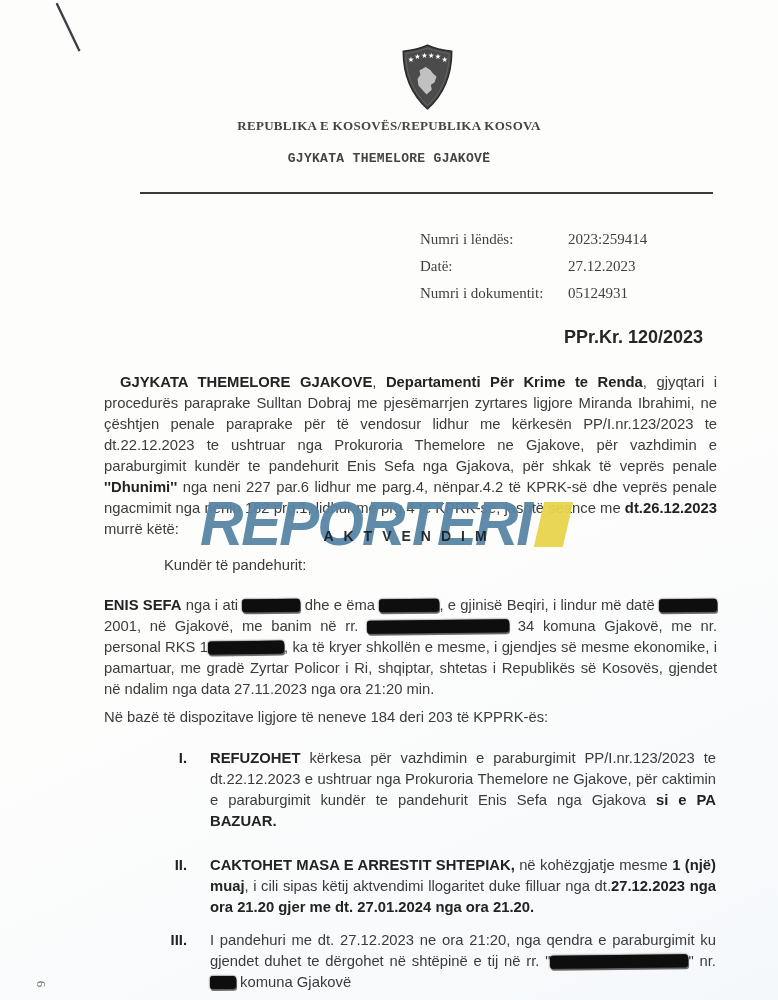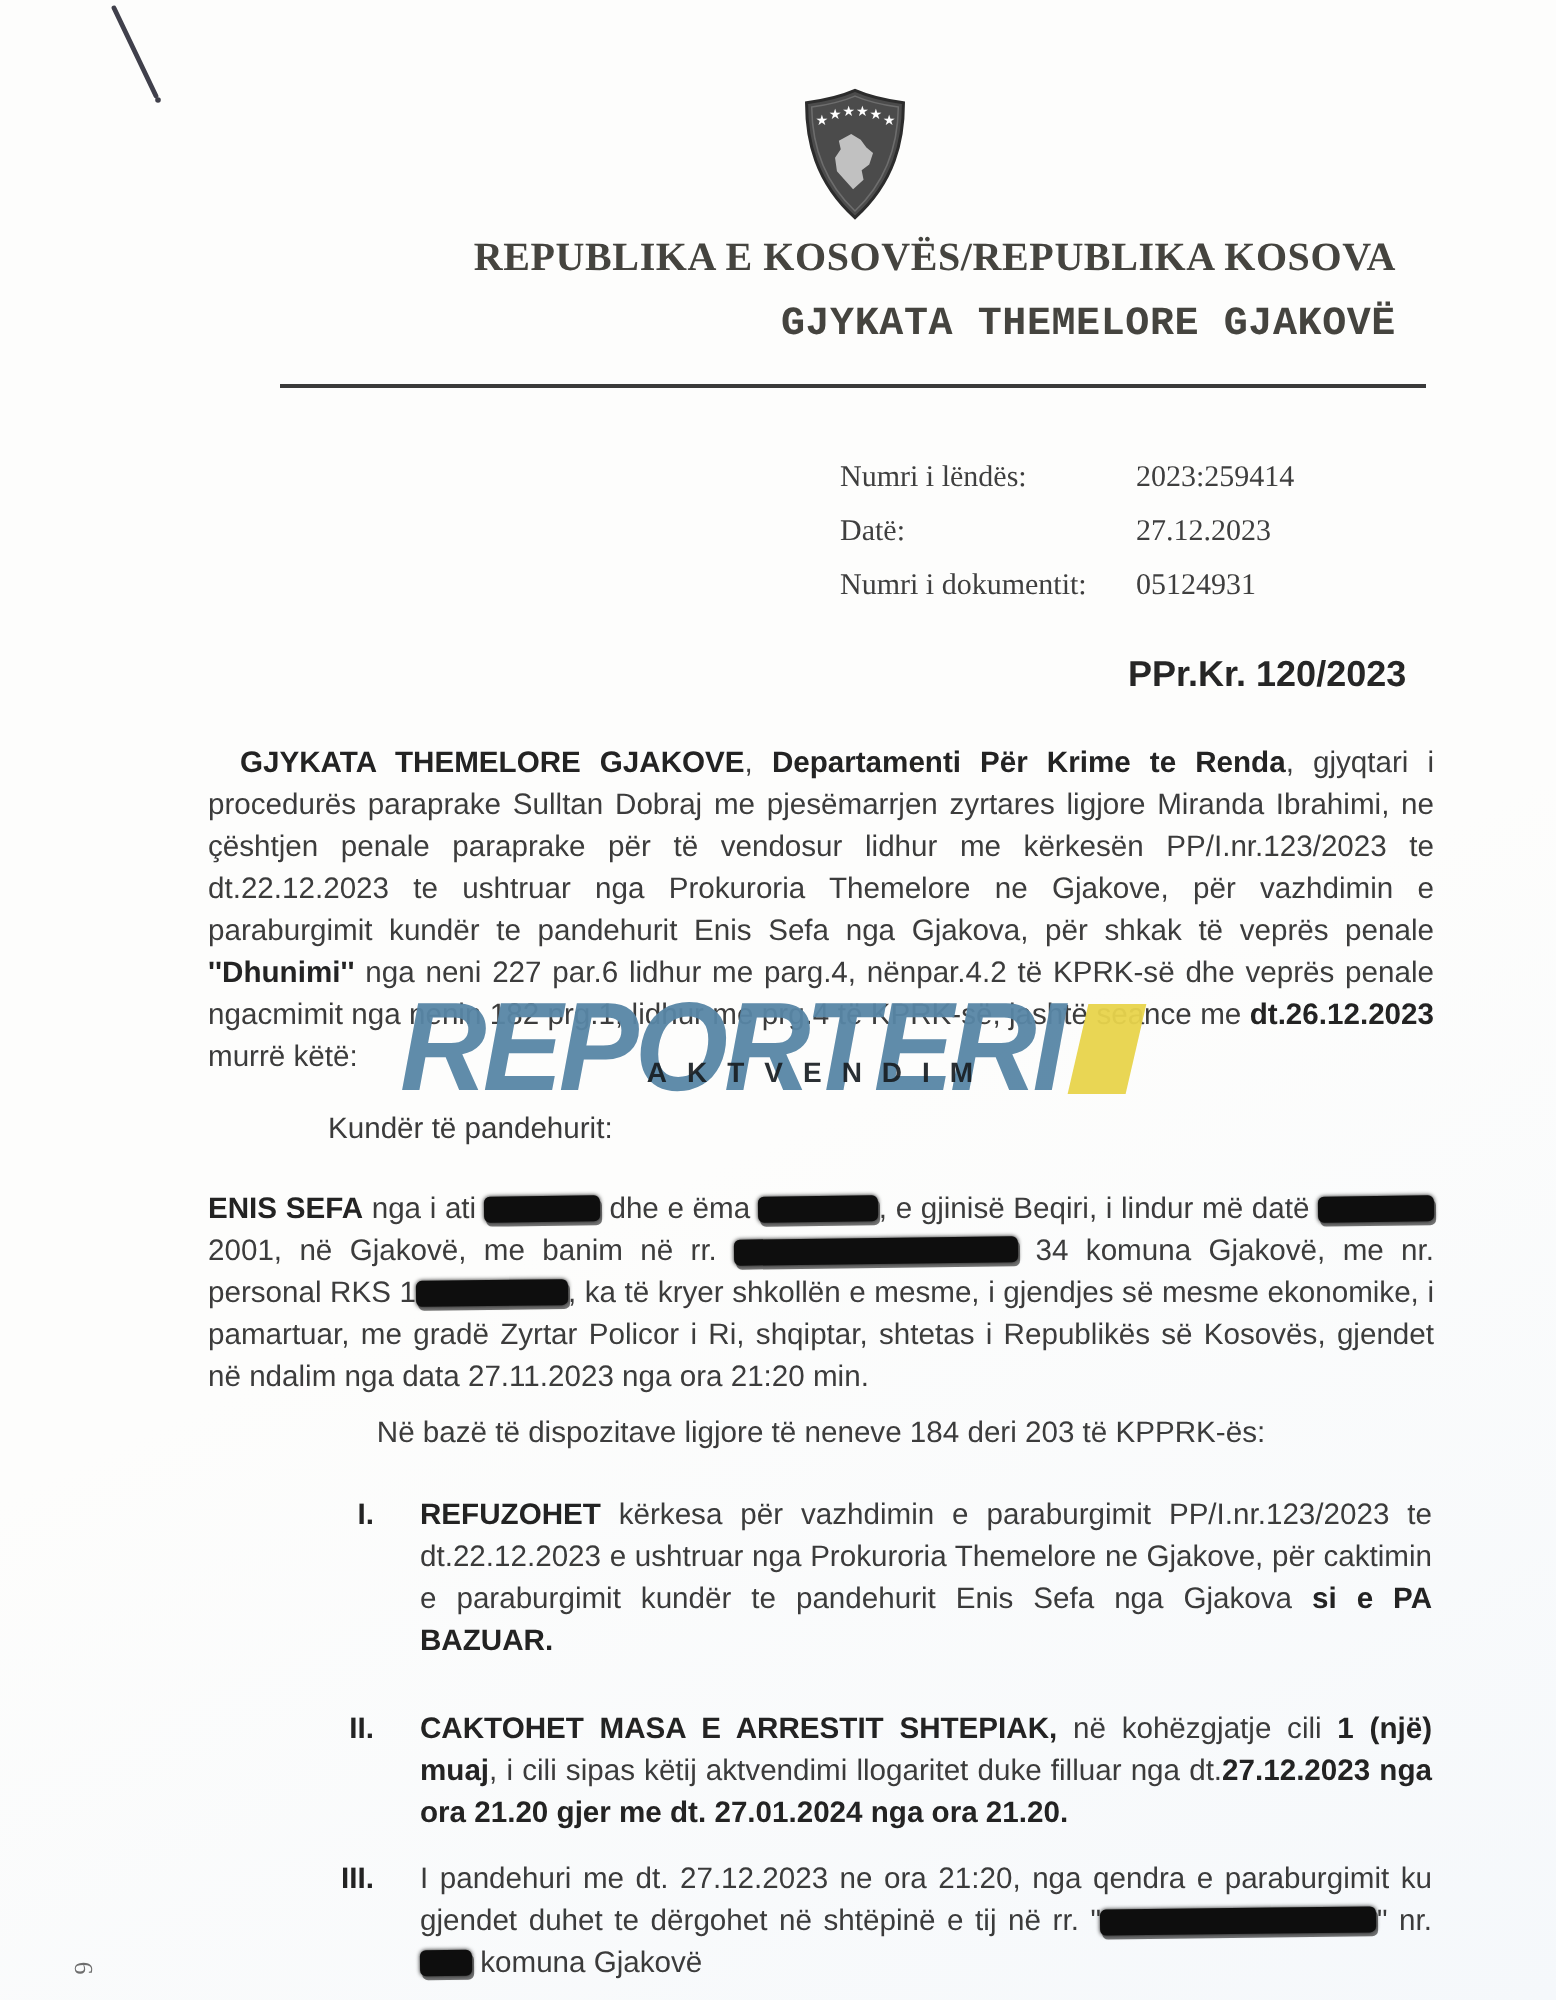--- a/index.html
+++ b/index.html
@@ -3,23 +3,23 @@
 <meta charset="utf-8">
 <style>
   html,body{margin:0;padding:0;}
   body{
     width:778px;height:1000px;position:relative;overflow:hidden;
     background:linear-gradient(155deg,#fdfdfc 55%,#f5f8fb 100%);
     font-family:"Liberation Sans",sans-serif;color:#3b3b3b;
   }
   .abs{position:absolute;}
   
-  .hdr-line{left:80px;width:618px;text-align:right;
+  .hdr-line{left:80px;width:618px;text-align:center;
     font-family:"Liberation Serif",serif;font-weight:700;
-    font-size:20px;color:#45443f;letter-spacing:.3px;}
+    font-size:13px;color:#45443f;letter-spacing:.3px;}
   .rule{left:140px;top:192px;width:573px;height:2px;background:#3a3a3a;}
   
   .meta{left:420px;top:230px;display:grid;grid-template-columns:148px auto;
     row-gap:8px;font-family:"Liberation Serif",serif;font-size:15px;
     color:#3f3f3f;line-height:19px;}
   .case-ref{left:564px;top:327px;font-weight:700;font-size:18px;color:#262626;}
   
   .para{left:104px;width:613px;font-size:14.8px;line-height:21px;
     text-align:justify;color:#3c3c3c;}
   .b{font-weight:700;color:#232323;}
@@ -84,28 +84,28 @@
 <div class="abs logo">
   <span class="logo-text">REPORTERI</span>
   <span class="logo-accent"></span>
 </div>
 <div class="abs decision-title">AKTVENDIM</div>
 
 <div class="abs against">Kundër të pandehurit:</div>
 
 <div class="abs para" style="top:595px;"><span class="b">ENIS SEFA</span><span> nga i ati </span><span class="redact" style="width: 58px;"></span><span> dhe e ëma </span><span class="redact" style="width: 60px;"></span><span>, e gjinisë Beqiri, i lindur më datë </span><span class="redact" style="width: 58px;"></span><span> 2001, në Gjakovë, me banim në rr. </span><span class="redact" style="width: 142px;"></span><span> 34 komuna Gjakovë, me nr. personal RKS 1</span><span class="redact" style="width: 76px;"></span><span>, ka të kryer shkollën e mesme, i gjendjes së mesme ekonomike, i pamartuar, me gradë Zyrtar Policor i Ri, shqiptar, shtetas i Republikës së Kosovës, gjendet në ndalim nga data 27.11.2023 nga ora 21:20 min.</span></div>
 
-<div class="abs para" style="top:707px;text-align:center;">Në bazë të dispozitave ligjore të neneve 184 deri 203 të KPPRK-ës:</div>
+<div class="abs para" style="top:707px;text-align:left;">Në bazë të dispozitave ligjore të neneve 184 deri 203 të KPPRK-ës:</div>
 
 <div class="abs item" style="top:748px;">
   <span class="num">I.</span>
   <span class="txt"><span class="b">REFUZOHET</span><span> kërkesa për vazhdimin e paraburgimit PP/I.nr.123/2023 te dt.22.12.2023 e ushtruar nga Prokuroria Themelore ne Gjakove, për caktimin e paraburgimit kundër te pandehurit Enis Sefa nga Gjakova </span><span class="b">si e PA BAZUAR.</span></span>
 </div>
 <div class="abs item" style="top:855px;">
   <span class="num">II.</span>
-  <span class="txt"><span class="b">CAKTOHET MASA E ARRESTIT SHTEPIAK,</span><span> në kohëzgjatje cili </span><span class="b">1 (një) muaj</span><span>, i cili sipas këtij aktvendimi llogaritet duke filluar nga dt.</span><span class="b">27.12.2023 nga ora 21.20 gjer me dt. 27.01.2024 nga ora 21.20.</span></span>
+  <span class="txt"><span class="b">CAKTOHET MASA E ARRESTIT SHTEPIAK,</span><span> në kohëzgjatje mesme </span><span class="b">1 (një) muaj</span><span>, i cili sipas këtij aktvendimi llogaritet duke filluar nga dt.</span><span class="b">27.12.2023 nga ora 21.20 gjer me dt. 27.01.2024 nga ora 21.20.</span></span>
 </div>
 <div class="abs item" style="top:930px;">
   <span class="num">III.</span>
   <span class="txt"><span>I pandehuri me dt. 27.12.2023 ne ora 21:20, nga qendra e paraburgimit ku gjendet duhet te dërgohet në shtëpinë e tij në rr. "</span><span class="redact" style="width: 138px;"></span><span>" nr. </span><span class="redact" style="width: 26px;"></span><span> komuna Gjakovë</span></span>
 </div>
 
 <div class="abs margin-note">6</div>
 
 </body></html>

